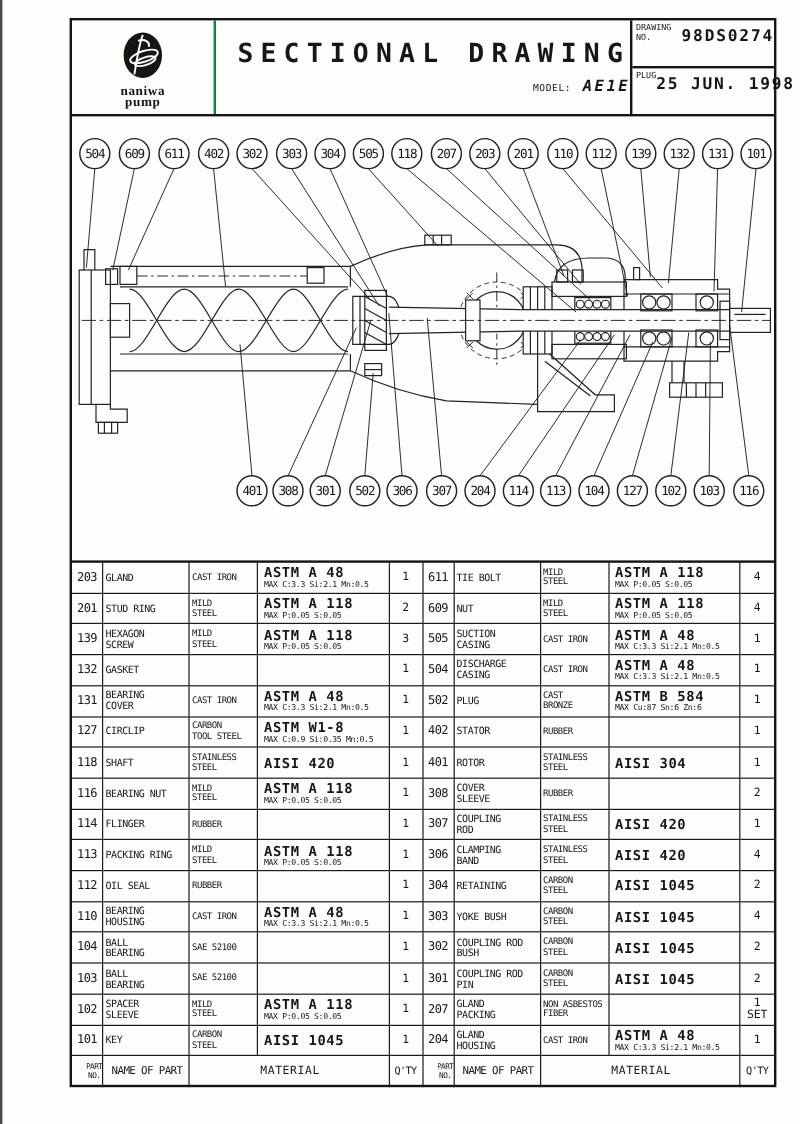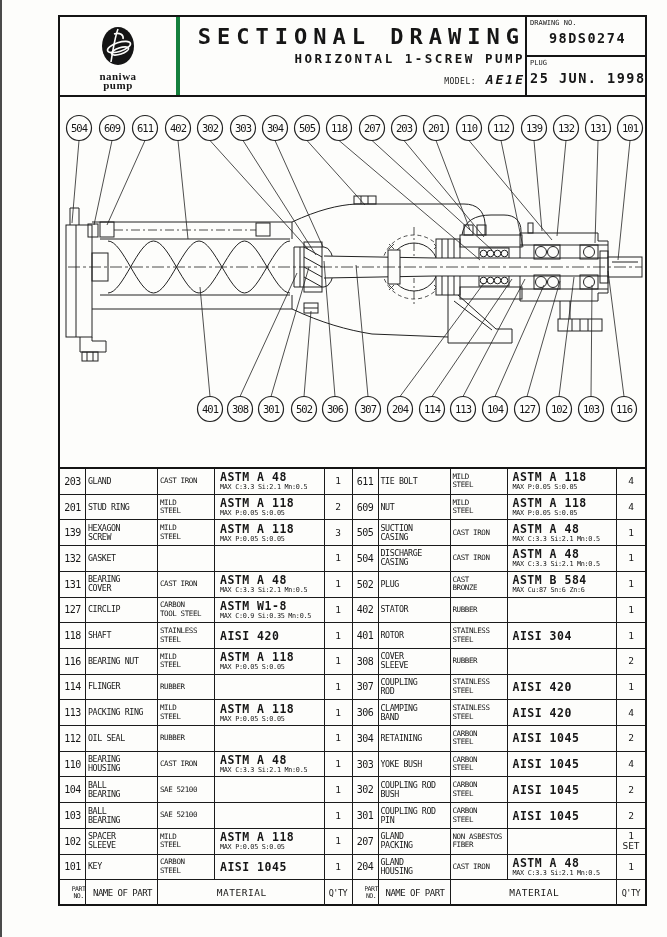--- a/index.html
+++ b/index.html
@@ -3,30 +3,30 @@
 <meta charset="utf-8">
 <style>
   * { margin:0; padding:0; box-sizing:border-box; }
   html,body { width:667px; height:937px; background:#fdfdfb; font-family:"DejaVu Sans Mono", monospace; color:#161616; position:relative; overflow:hidden; }
   .scan-edge { position:absolute; left:0; top:0; width:2px; height:937px; background:#2a2a2a; opacity:.85; }
 
   .sheet { position:absolute; left:58px; top:15px; width:589px; height:891px; border:2px solid #141414; background:#fdfdfb; }
 
   
   .header { height:80px; border-bottom:2px solid #141414; display:flex; }
-  .logo-cell { width:120px; border-right:4px solid #15803d; display:flex; flex-direction:column; align-items:center; justify-content:center; padding-top:2px; }
+  .logo-cell { width:120px; border-right:2px solid #15803d; display:flex; flex-direction:column; align-items:center; justify-content:center; padding-top:2px; }
   .logo-text { font-family:"Liberation Serif", serif; font-size:11px; line-height:9px; text-align:center; font-weight:bold; letter-spacing:.5px; margin-top:1px; }
   .title-cell { flex:1; display:flex; flex-direction:column; align-items:flex-end; justify-content:center; }
   .doc-title { font-size:22px; font-weight:bold; letter-spacing:6px; white-space:nowrap; }
   .doc-subtitle { font-size:12.5px; font-weight:bold; letter-spacing:2.5px; margin-top:2px; white-space:nowrap; }
   .doc-model { margin-top:3px; white-space:nowrap; }
   .model-label { font-size:8px; letter-spacing:.5px; }
   .model-value { font-size:13px; font-weight:bold; letter-spacing:2px;font-style:italic; }
   .info-cell { width:120px; border-left:2px solid #141414; display:flex; flex-direction:column; }
-  .info-row { flex:1; display:flex; flex-direction:column; padding:2px 0 0 3px; }
+  .info-row { flex:1; display:flex; flex-direction:row; padding:2px 0 0 3px; }
   .info-row.first { border-bottom:2px solid #141414; }
   .info-label { font-size:7px; letter-spacing:0; }
   .info-value { font-size:13.5px; font-weight:bold; letter-spacing:1.5px; text-align:center; margin-top:3px; white-space:nowrap; }
 
   
   .drawing-panel { height:370px; position:relative; }
   .drawing-panel svg { display:block; }
 
   
   .table-panel { height:439px; border-top:2px solid #141414; display:flex; }
@@ -64,21 +64,20 @@
           <ellipse cx="24" cy="26" rx="9" ry="3.2" transform="rotate(-18 24 26)"></ellipse>
         </g>
       </svg>
       <div class="logo-text">
         <div>naniwa</div>
         <div>pump</div>
       </div>
     </div>
     <div class="title-cell">
       <div class="doc-title">SECTIONAL DRAWING</div>
-      <div class="doc-subtitle">HORIZONTAL 1-SCREW PUMP</div>
       <div class="doc-model">
         <span class="model-label">MODEL:</span>
         <span class="model-value">AE1E</span>
       </div>
     </div>
     <div class="info-cell">
       <div class="info-row first">
         <div class="info-label">DRAWING NO.</div>
         <div class="info-value">98DS0274</div>
       </div>

